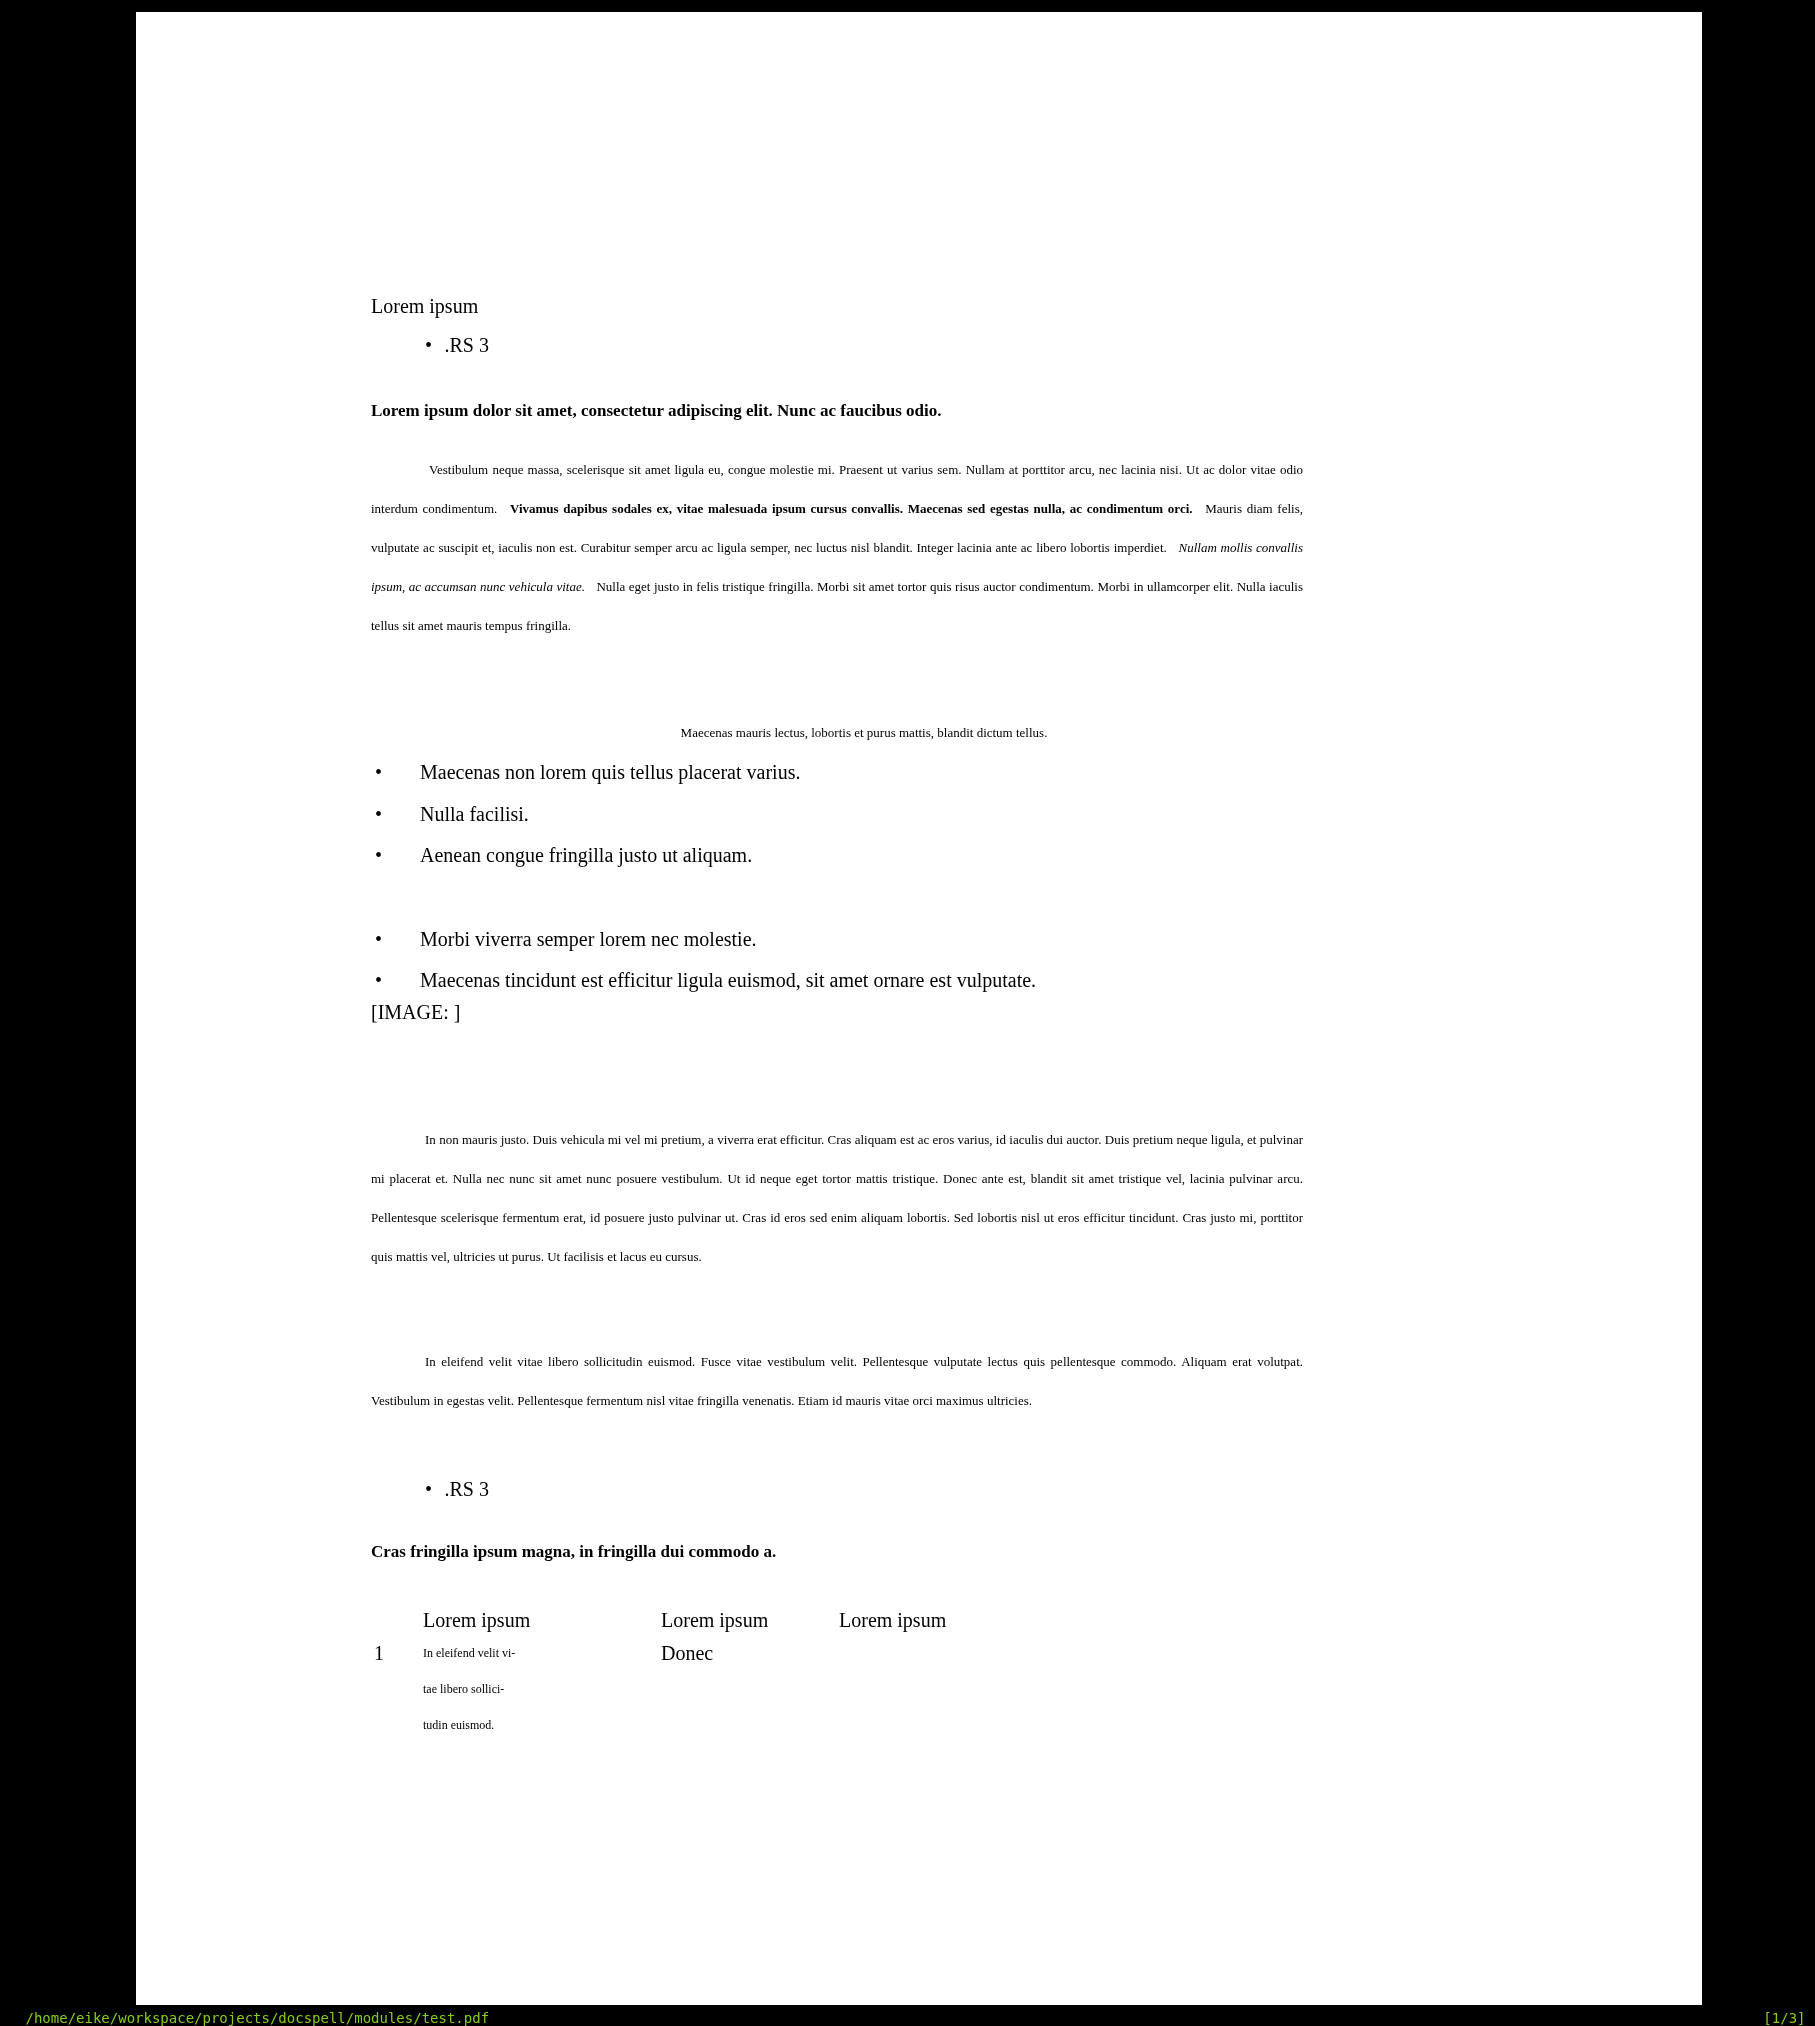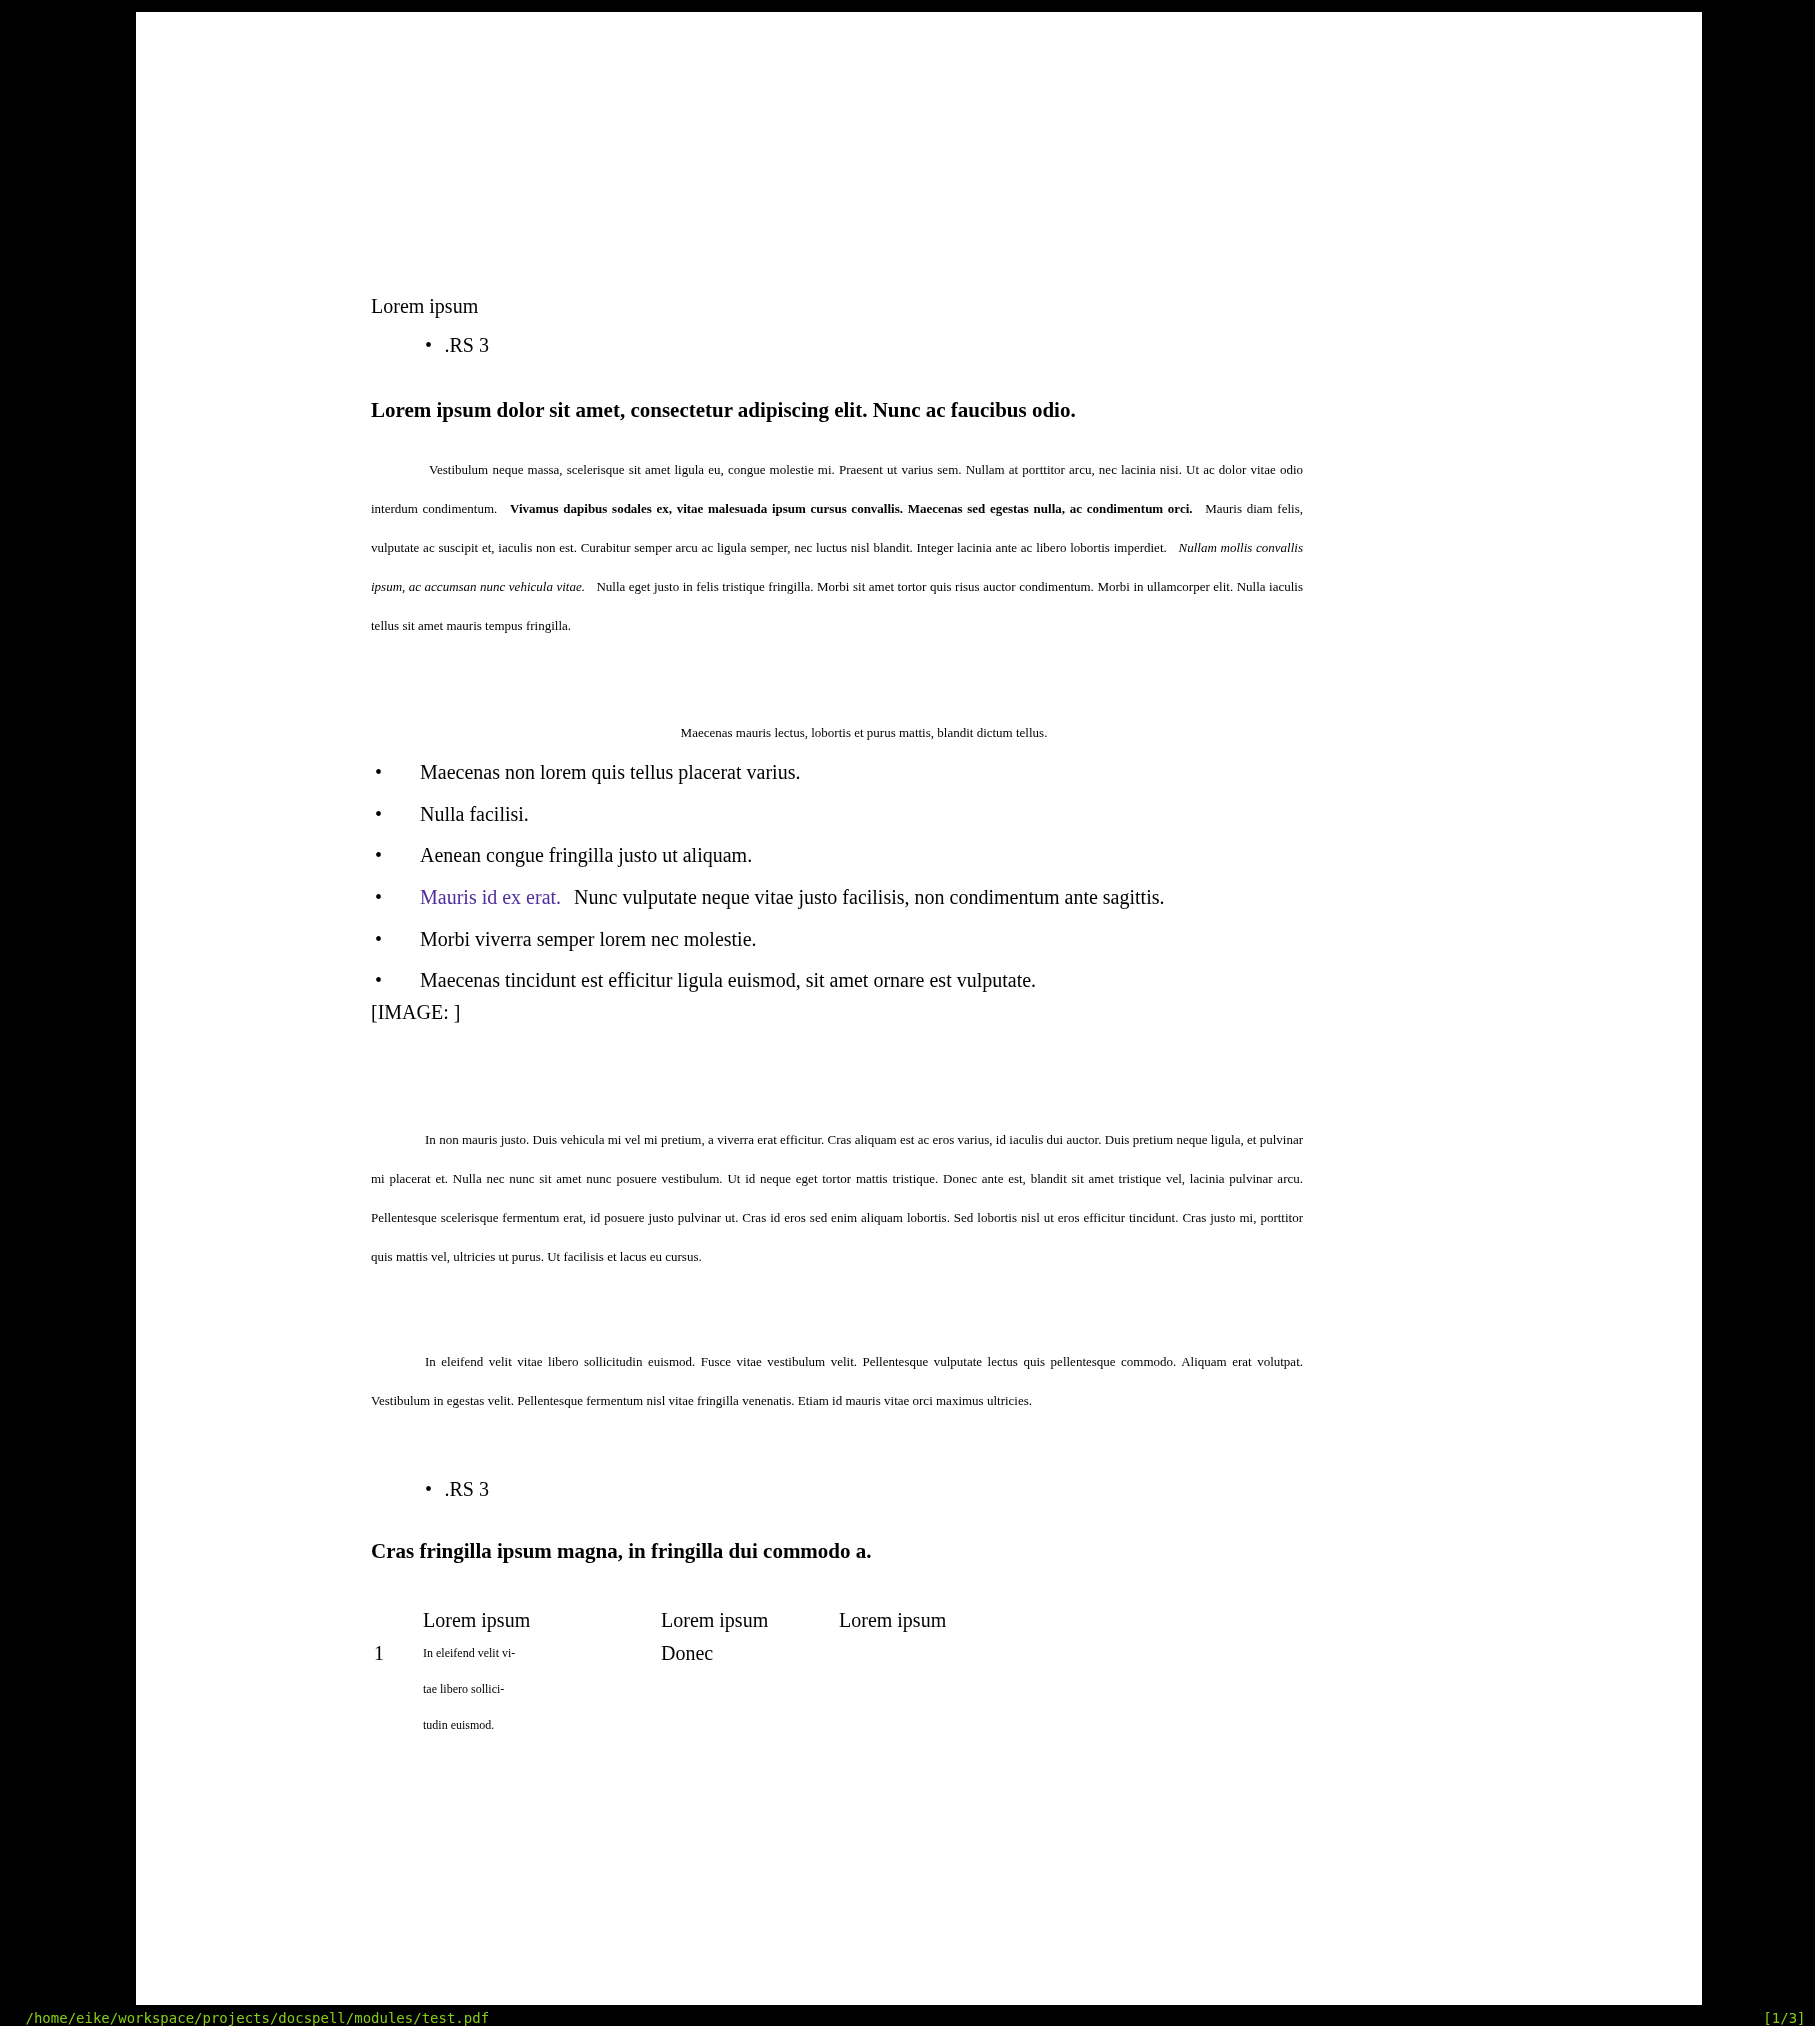--- a/index.html
+++ b/index.html
@@ -18,21 +18,21 @@
   .abs { position: absolute; }
   .body-text {
     font-size: 13px; line-height: 39px;
     width: 932px; text-align: justify;
   }
   .single { text-align: center; }
   .indent { text-indent: 54px; }
   .bold { font-weight: bold; }
   .italic { font-style: italic; }
   .heading {
-    font-size: 21px; font-weight: bold; line-height: 31px;
+    font-size: 17px; font-weight: bold; line-height: 31px;
     width: 956px;
   }
   .plain-line { font-size: 20px; line-height: 31px; }
   .bullet-item {
     font-size: 20px; line-height: 31px; width: 956px;
   }
   .bullet-item .glyph { display: inline-block; width: 37px; }
   .rs-row { font-size: 20px; line-height: 31px; }
   .rs-row .glyph { margin-right: 8.5px; }
   .doc-link { color: #4F2D9B; cursor: pointer; }
@@ -73,23 +73,20 @@
   </div>
 
   <div class="abs bullet-item" style="left:231px; top:779px;">
     <span class="glyph">•</span><span>Nulla facilisi.</span>
   </div>
 
   <div class="abs bullet-item" style="left:231px; top:820px;">
     <span class="glyph">•</span><span>Aenean congue fringilla justo ut aliquam.</span>
   </div>
 
-  <div class="abs bullet-item" style="left:231px; top:862px;">
-    <span class="glyph">•</span><span class="doc-link">Mauris id ex erat.</span><span> Nunc vulputate neque vitae justo facilisis, non condimentum ante sagittis.</span>
-  </div>
 
   <div class="abs bullet-item" style="left:231px; top:904px;">
     <span class="glyph">•</span><span>Morbi viverra semper lorem nec molestie.</span>
   </div>
 
   <div class="abs bullet-item" style="left:231px; top:945px;">
     <span class="glyph">•</span><span>Maecenas tincidunt est efficitur ligula euismod, sit amet ornare est vulputate.</span>
   </div>
 
   <div class="abs plain-line" style="left:231px; top:981px;">[IMAGE: ]</div>

